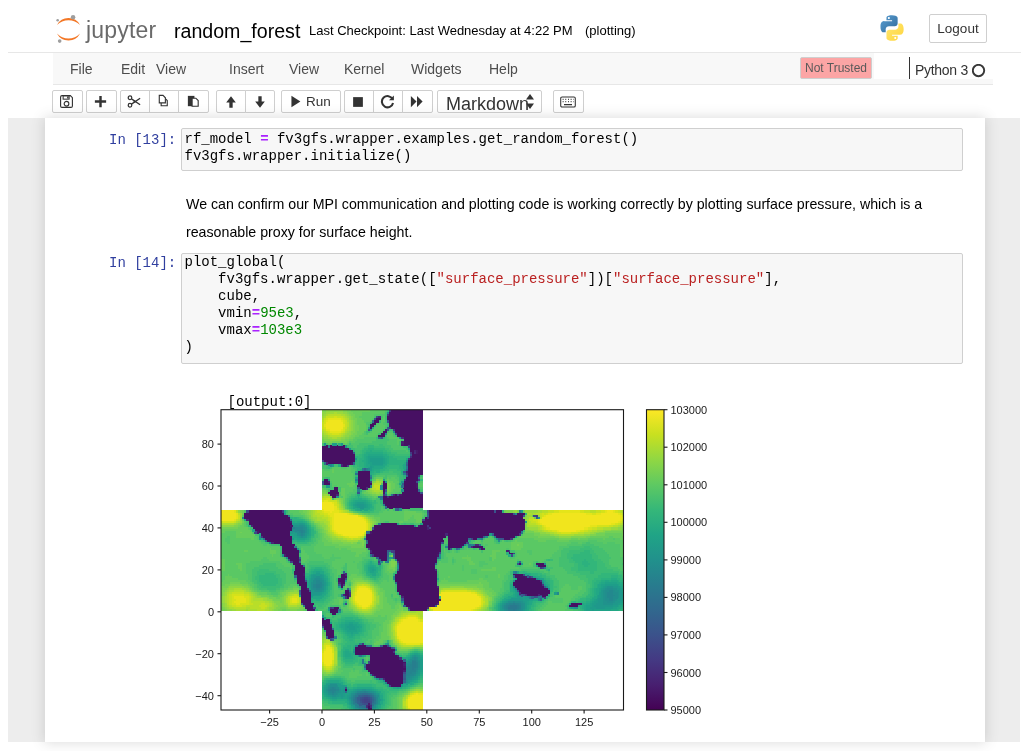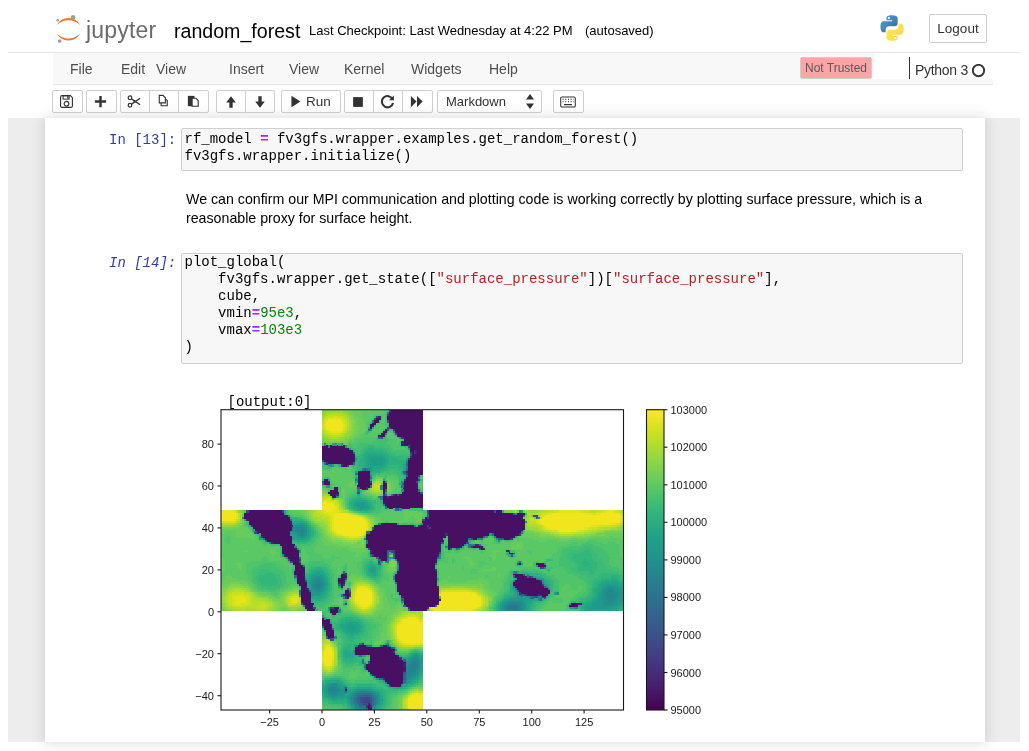--- a/index.html
+++ b/index.html
@@ -31,21 +31,21 @@
   </g>
   <g fill="#9e9e9e">
     <circle cx="4.2" cy="8.5" r="2.1"></circle>
     <circle cx="29.5" cy="3.7" r="3.7"></circle>
     <circle cx="7.5" cy="42.8" r="3"></circle>
   </g>
 </svg>
 <span style="position:absolute;left:86px;top:17px;font-size:23px;color:#6a6a6a;letter-spacing:0.2px;">jupyter</span>
 <span style="position:absolute;left:174px;top:20px;font-size:19.6px;color:#000;">random_forest</span>
 <span style="position:absolute;left:309px;top:23px;font-size:13px;color:#000;">Last Checkpoint: Last Wednesday at 4:22 PM</span>
-<span style="position:absolute;left:585px;top:23px;font-size:13px;color:#000;">(autosaved)</span>
+<span style="position:absolute;left:585px;top:23px;font-size:13px;color:#000;">(plotting)</span>
 <svg id="pylogo" style="position:absolute;left:878px;top:14px" width="28" height="28" viewBox="0 0 110 110">
   <defs>
     <linearGradient id="pb" x1="0" y1="0" x2="1" y2="1">
         <stop offset="0" stop-color="#5a9fd4"></stop>
         <stop offset="1" stop-color="#306998"></stop>
       </linearGradient>
     <linearGradient id="py" x1="1" y1="1" x2="0" y2="0">
         <stop offset="0" stop-color="#ffd43b"></stop>
         <stop offset="1" stop-color="#ffe873"></stop>
       </linearGradient>
@@ -128,42 +128,42 @@
   </svg>
 <svg style="position:absolute;left:380px;top:94px" width="15" height="15" viewBox="0 0 16 16" fill="none">
     <path d="M13.4 5.5 A6 6 0 1 0 13.9 9.5" stroke="#333" stroke-width="2.2"></path>
     <path d="M14.8 1.5 L14.8 6.7 L9.6 6.7 Z" fill="#333"></path>
   </svg>
 <svg style="position:absolute;left:409px;top:94px" width="15" height="15" viewBox="0 0 16 16" fill="#333">
     <path d="M2 2 L8 8 L2 14 Z"></path>
     <path d="M8.5 2 L14.5 8 L8.5 14 Z"></path>
   </svg>
 <div class="tbtn" style="left:437px;width:103px;background:#fff;"></div>
-<span style="position:absolute;left:446px;top:94px;font-size:13px;color:#333;">Markdown</span>
+<span style="position:absolute;left:446px;top:94px;font-size:18px;color:#333;">Markdown</span>
 <svg style="position:absolute;left:525px;top:93px" width="10" height="17" viewBox="0 0 10 17" fill="#333">
     <path d="M5 1 L9 6.5 H1 Z"></path>
     <path d="M5 16 L1 10.5 H9 Z"></path>
   </svg>
 <div class="tbtn" style="left:553px;width:29px;"></div>
 <svg style="position:absolute;left:560px;top:96px" width="16" height="12" viewBox="0 0 18 13" fill="none" stroke="#333">
   <rect x="0.8" y="0.8" width="16.4" height="11.4" rx="1.5" stroke-width="1.2"></rect>
   <path d="M3 3.5 h1 M6 3.5 h1 M9 3.5 h1 M12 3.5 h1 M15 3.5 h0.5 M3 6 h1 M6 6 h1 M9 6 h1 M12 6 h1 M15 6 h0.5 M4.5 9.5 h9" stroke-width="1.4"></path>
 </svg>
 
 <div id="site"></div>
 <div id="container"></div>
 
 <div class="prompt" style="top:131.5px;">In [13]:</div>
 <div class="inputbox" style="top:127.5px;height:41px;"></div>
 <div class="code" style="top:131.3px;">rf_model <span class="op">=</span> fv3gfs.wrapper.examples.get_random_forest()
 fv3gfs.wrapper.initialize()</div>
 
-<div style="position:absolute;left:186px;top:189.5px;width:765px;font-size:14.2px;line-height:19px;color:#000;">We can confirm our MPI communication and plotting code is working correctly by plotting surface pressure, which is a reasonable proxy for surface height.</div>
-
-<div class="prompt" style="top:254.5px;font-style:italic;">In [14]:</div>
+<div style="position:absolute;left:186px;top:189.5px;width:765px;font-size:14.2px;line-height:28px;color:#000;">We can confirm our MPI communication and plotting code is working correctly by plotting surface pressure, which is a reasonable proxy for surface height.</div>
+
+<div class="prompt" style="top:254.5px;">In [14]:</div>
 <div class="inputbox" style="top:252.5px;height:109.5px;"></div>
 <div class="code" style="top:254.3px;">plot_global(
     fv3gfs.wrapper.get_state([<span class="str">"surface_pressure"</span>])[<span class="str">"surface_pressure"</span>],
     cube,
     vmin<span class="op">=</span><span class="num">95e3</span>,
     vmax<span class="op">=</span><span class="num">103e3</span>
 )</div>
 
 <div class="code" style="left:183.5px;top:394px;margin-left:44px;">[output:0]</div>
 

